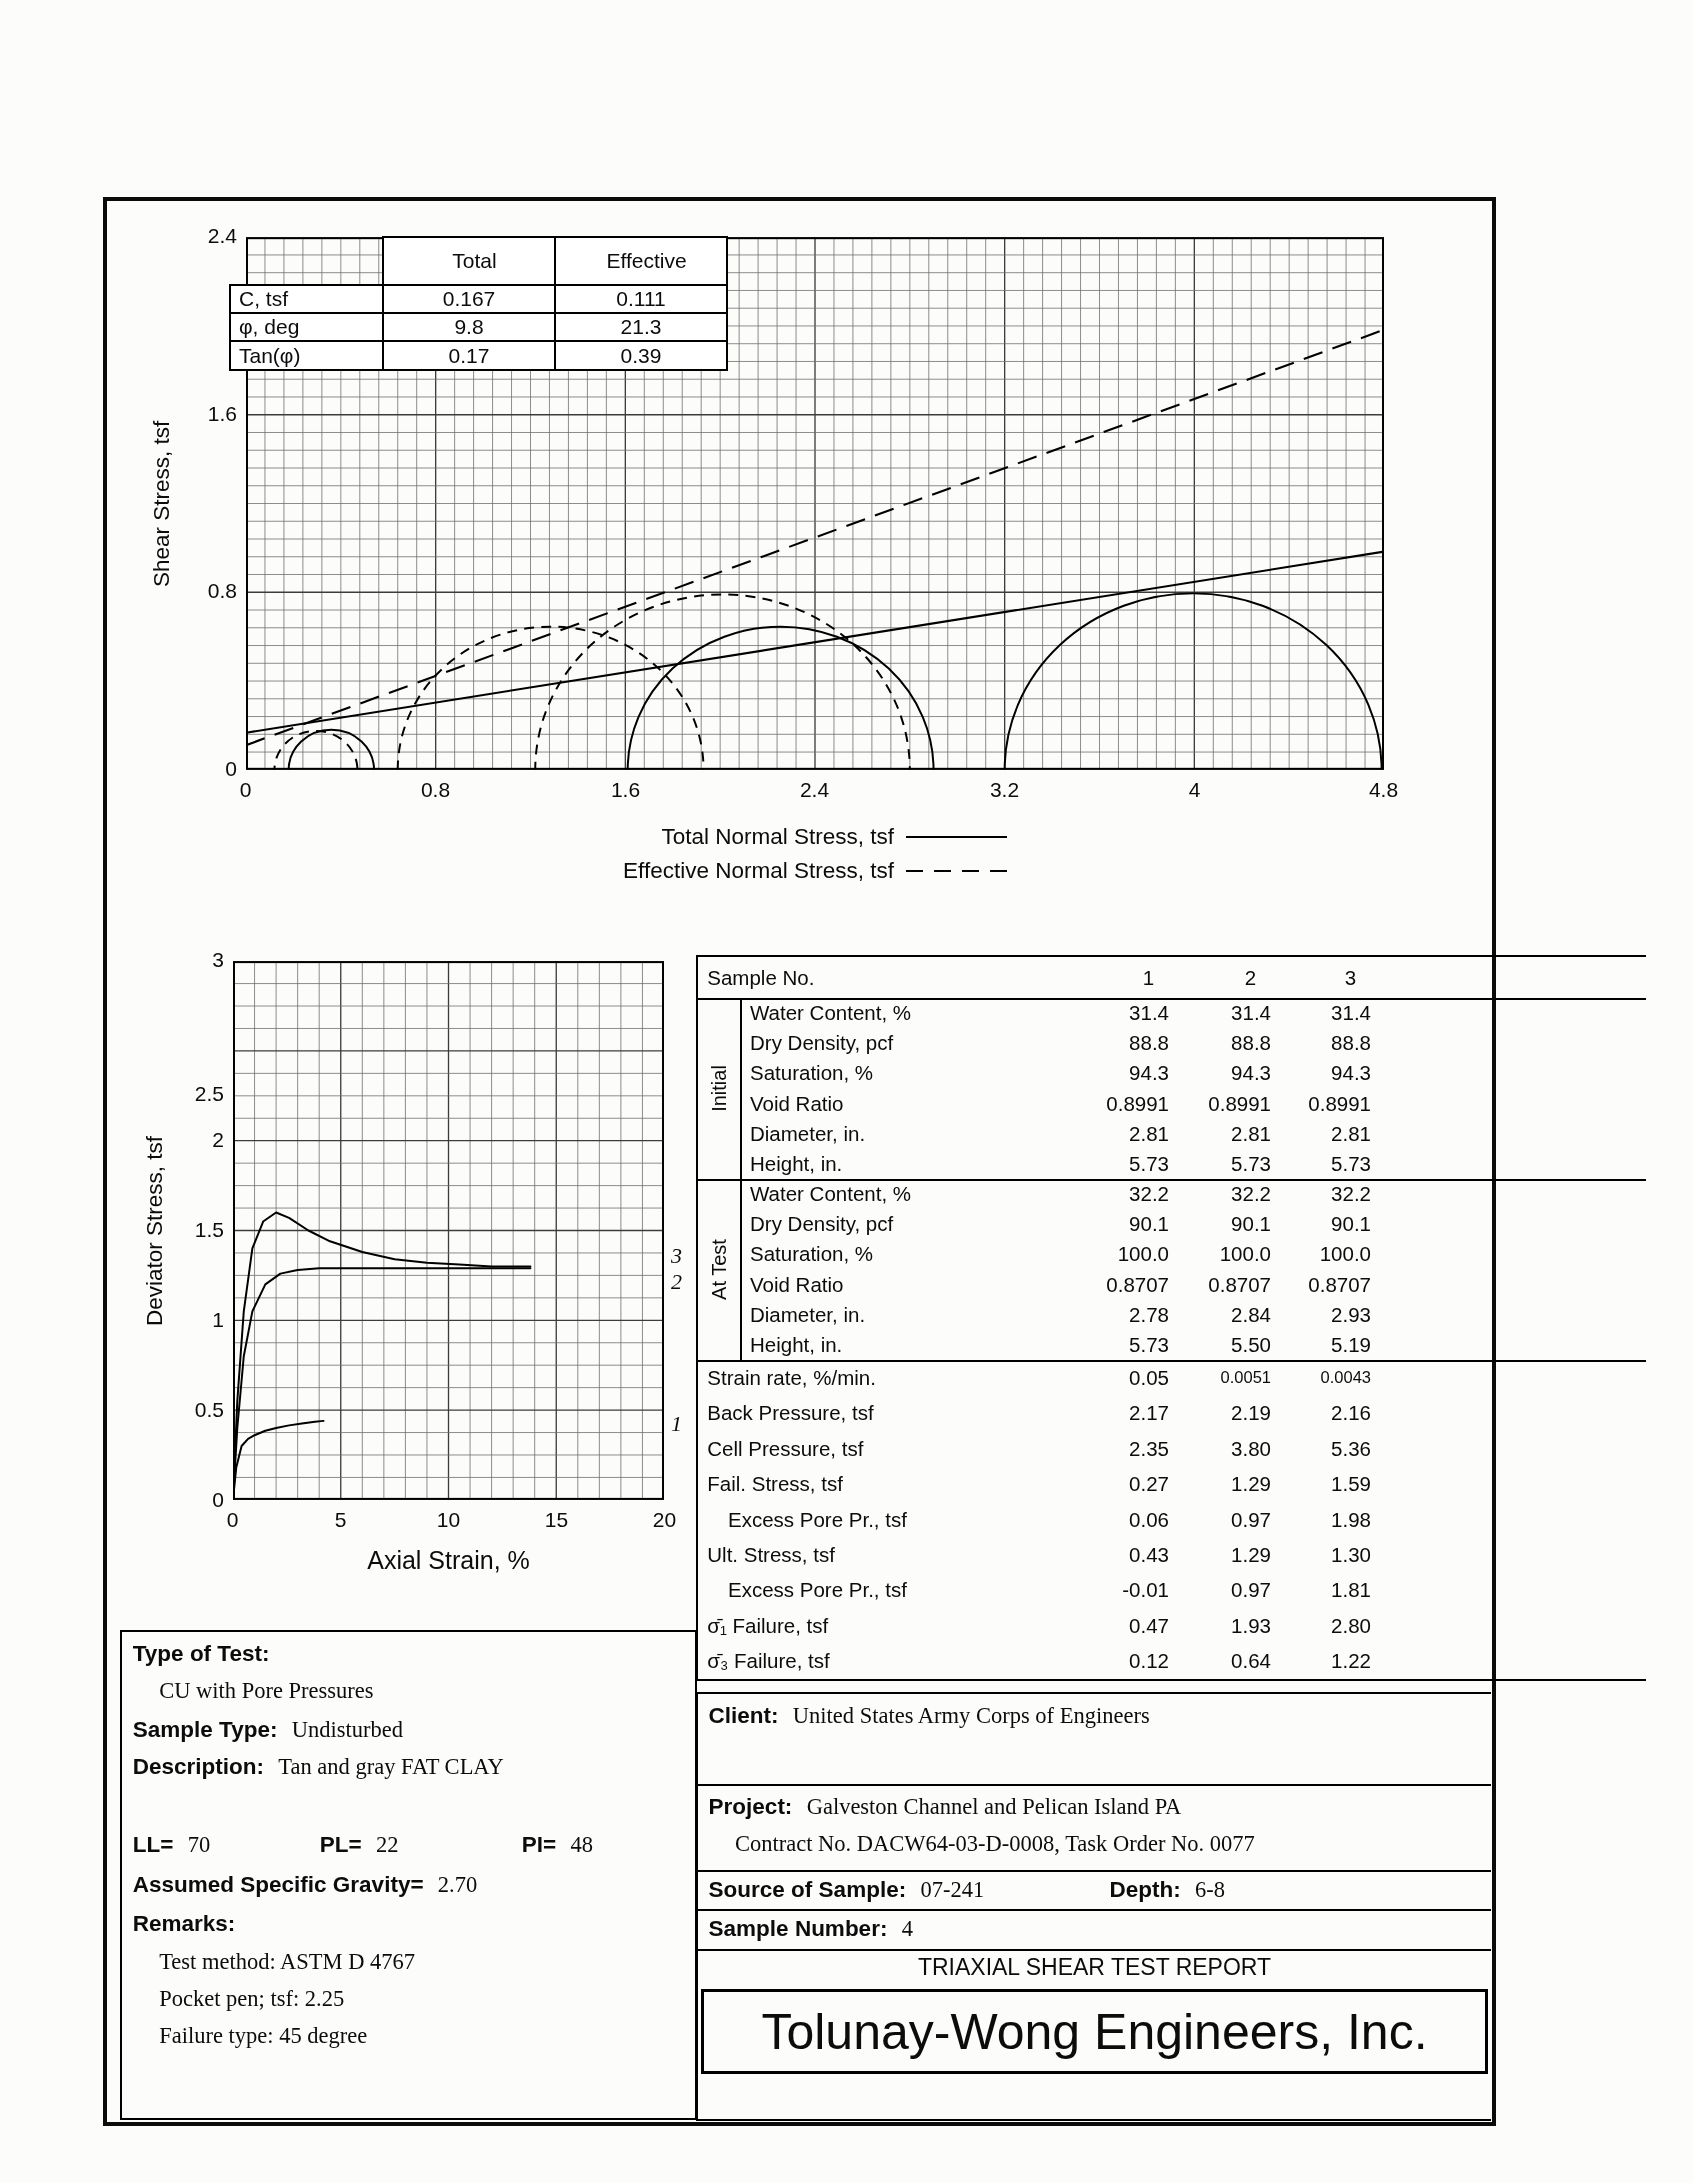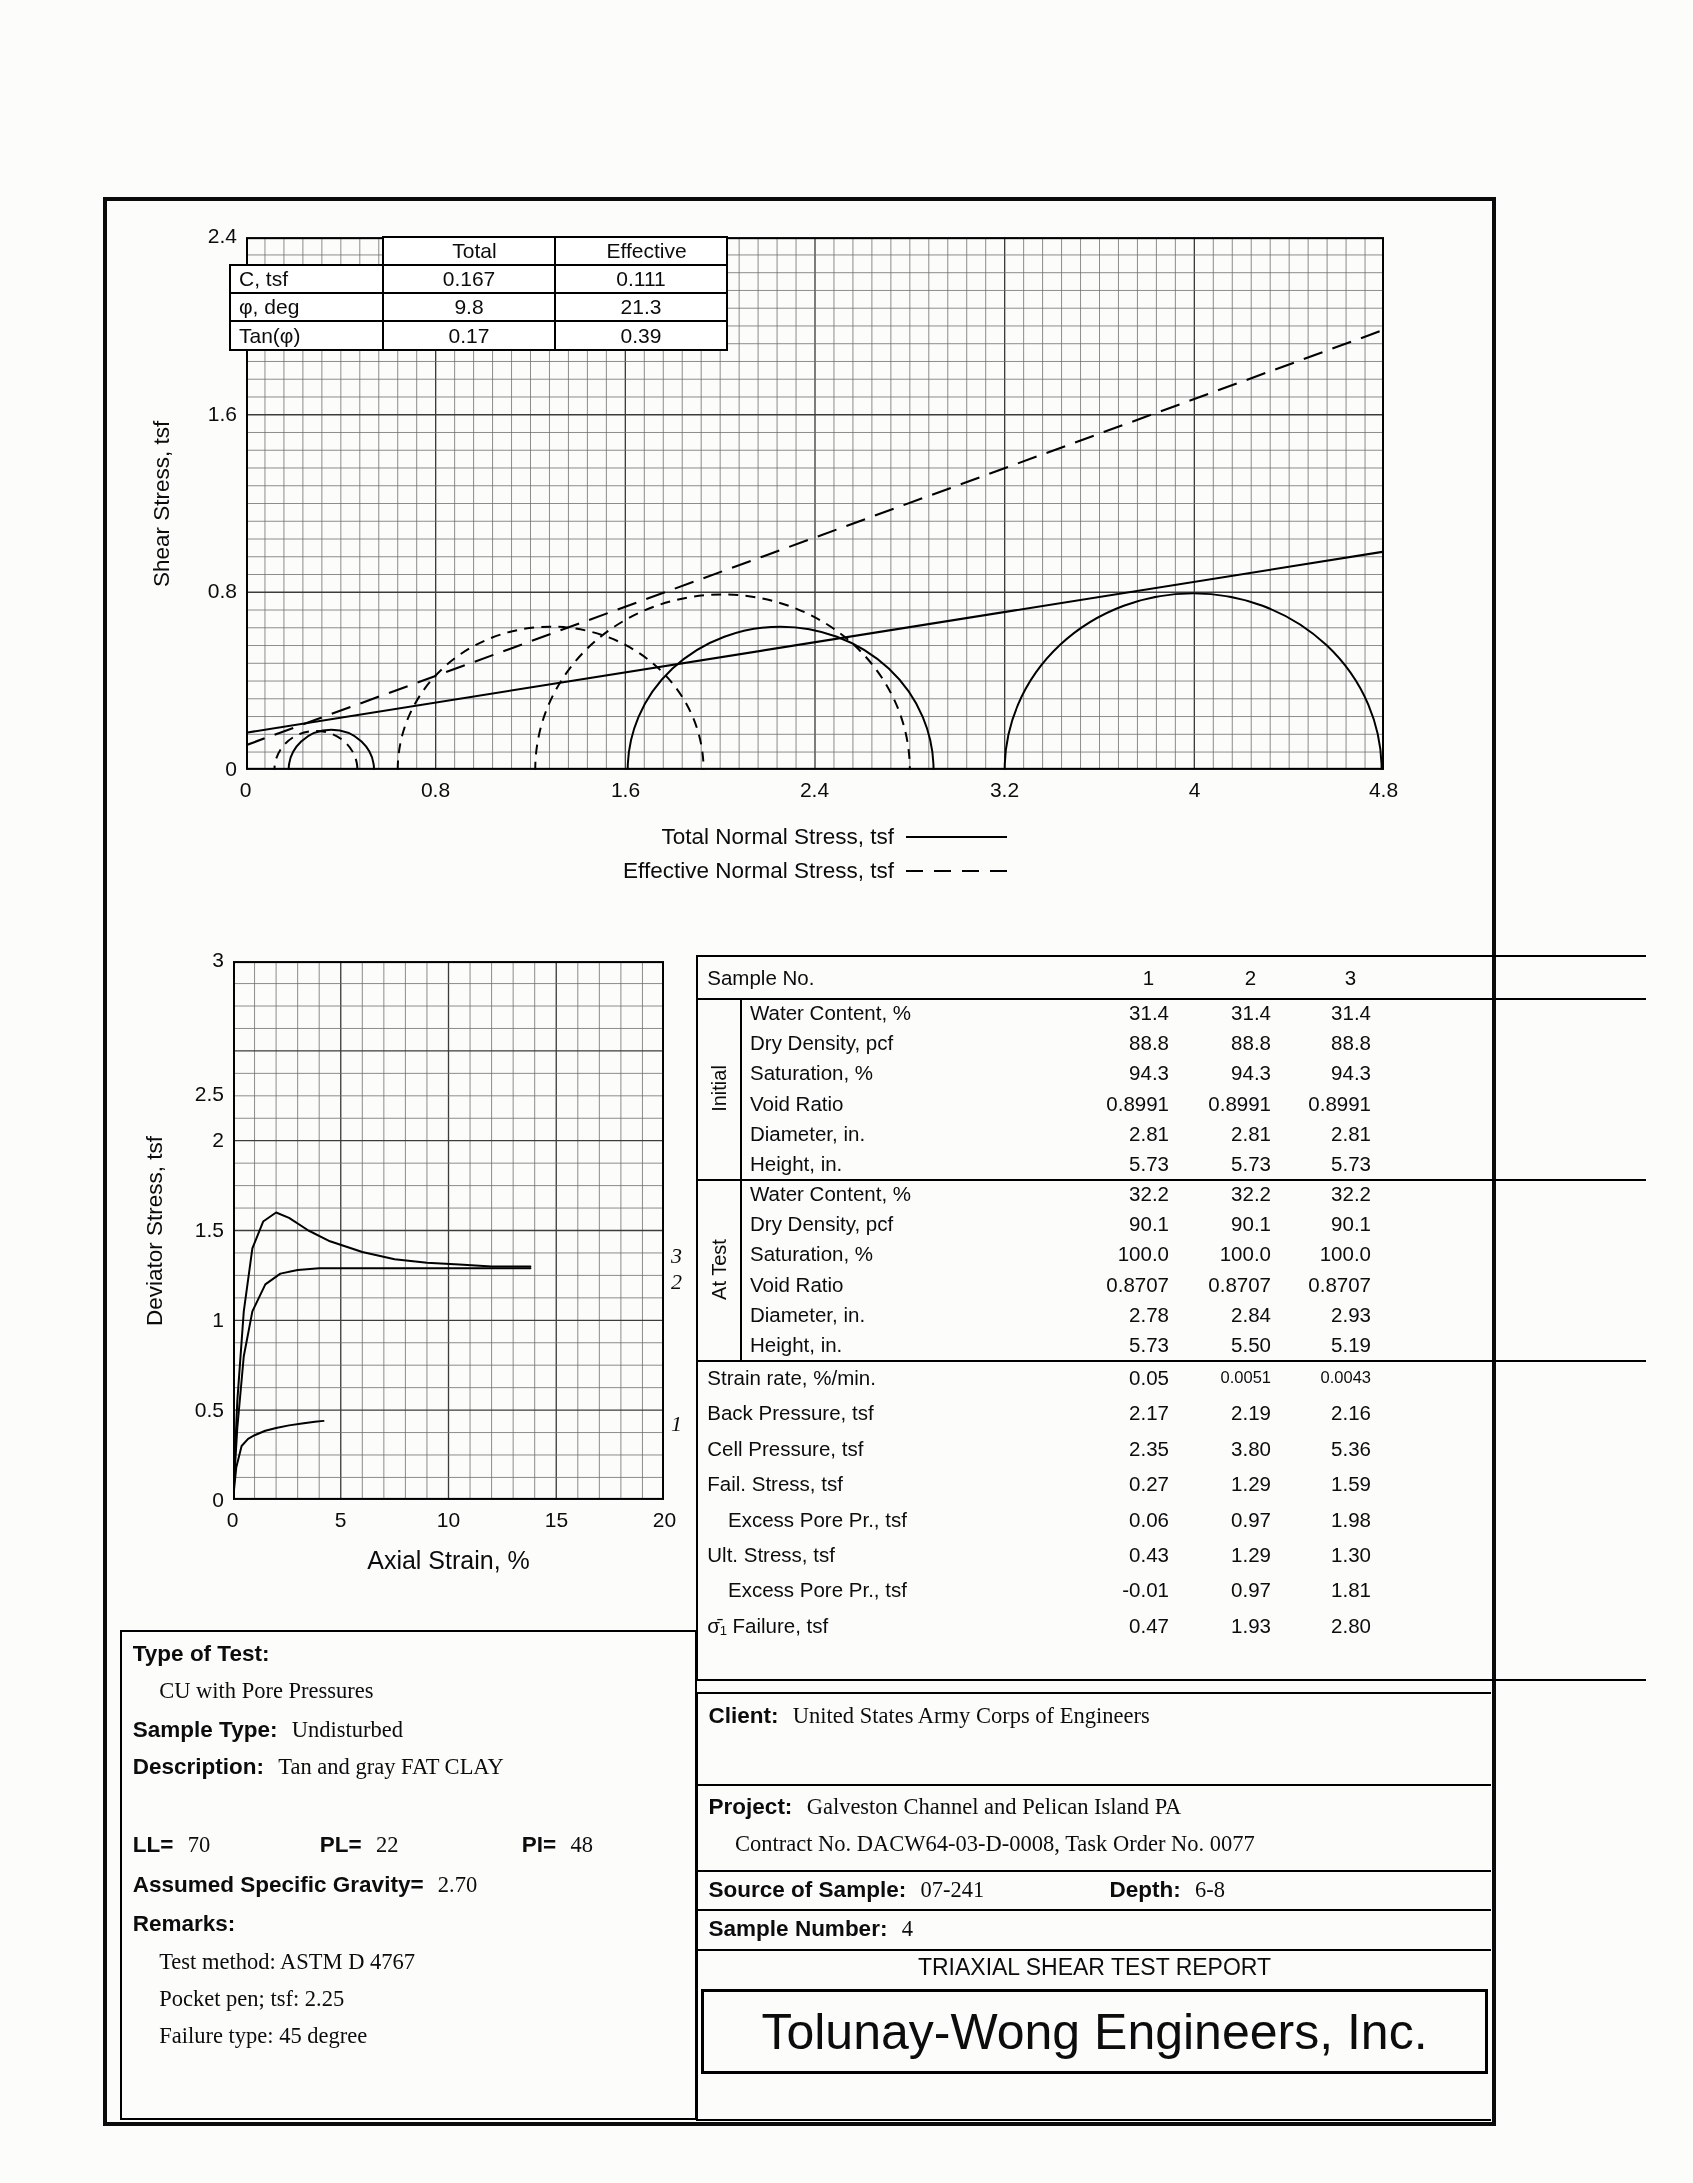--- a/index.html
+++ b/index.html
@@ -7,21 +7,21 @@
   *{box-sizing:border-box;}
   .frame{position:absolute;left:103px;top:197px;width:1393px;height:1929px;border:4.6px solid #0b0b0b;}
   .plotwrap{position:absolute;}
   .plotwrap>svg{position:absolute;left:0;top:0;}
   .xtick{position:absolute;width:79px;text-align:center;font-size:21px;}
   .ytick{position:absolute;width:61px;text-align:right;font-size:21px;}
   .vtitle{position:absolute;top:0;width:30px;writing-mode:vertical-rl;transform:rotate(180deg);text-align:center;font-size:22.5px;white-space:nowrap;line-height:30px;}
   .xtitle{position:absolute;text-align:center;font-size:25px;}
   .params{position:absolute;z-index:3;border-collapse:collapse;font-size:21px;}
   .params td{border:2px solid #000;background:#fff;text-align:center;height:28.4px;padding:0 4px;}
-  .params tr:first-child td{height:28px;padding-left:15px;}
+  .params tr:first-child td{height:48px;padding-left:15px;}
   .params td.pl{text-align:left;padding-left:8px;width:153px;}
   .params td.v{width:172px;}
   .params td.blank{border-top:none;border-left:none;background:transparent;}
   .legend{position:absolute;}
   .legrow{display:flex;justify-content:flex-end;align-items:center;height:34px;font-size:22.5px;white-space:nowrap;}
   .swatch{width:101px;height:2.6px;margin-left:12px;flex:none;}
   .swatch.solid{background:#000;}
   .swatch.dashed{background:repeating-linear-gradient(90deg,#000 0 17px,transparent 17px 28px);}
   .serieslabel{position:absolute;font-family:"Liberation Serif",serif;font-style:italic;font-size:22px;}
   .stable{position:absolute;border:2px solid #000;border-right:none;}
@@ -417,20 +417,26 @@
         <span class="stval" style="left: 372px;">-0.01</span>
         <span class="stval" style="left: 474px;">0.97</span>
         <span class="stval" style="left: 574px;">1.81</span>
       </div>
       <div class="strow" style="top: 651px; height: 35px; line-height: 35px;">
         <span class="stlabel" style="left: 9.3px;">σ̄₁ Failure, tsf</span>
         <span class="stval" style="left: 372px;">0.47</span>
         <span class="stval" style="left: 474px;">1.93</span>
         <span class="stval" style="left: 574px;">2.80</span>
       </div>
+      <div class="strow" style="top: 686px; height: 35px; line-height: 35px;">
+        <span class="stlabel" style="left: 9.3px;">σ̄₃ Failure, tsf</span>
+        <span class="stval" style="left: 372px;">0.12</span>
+        <span class="stval" style="left: 474px;">0.64</span>
+        <span class="stval" style="left: 574px;">1.22</span>
+      </div>
     </div>
 
   <div class="infobox">
     <div class="ti b" style="top:9.3px">Type of Test:</div>
     <div class="ti serif" style="top:46px;left:37px">CU with Pore Pressures</div>
     <div class="ti" style="top:85px">
       <span class="b">Sample Type:</span>
       <span class="serif gap">Undisturbed</span>
     </div>
     <div class="ti" style="top:122px">

